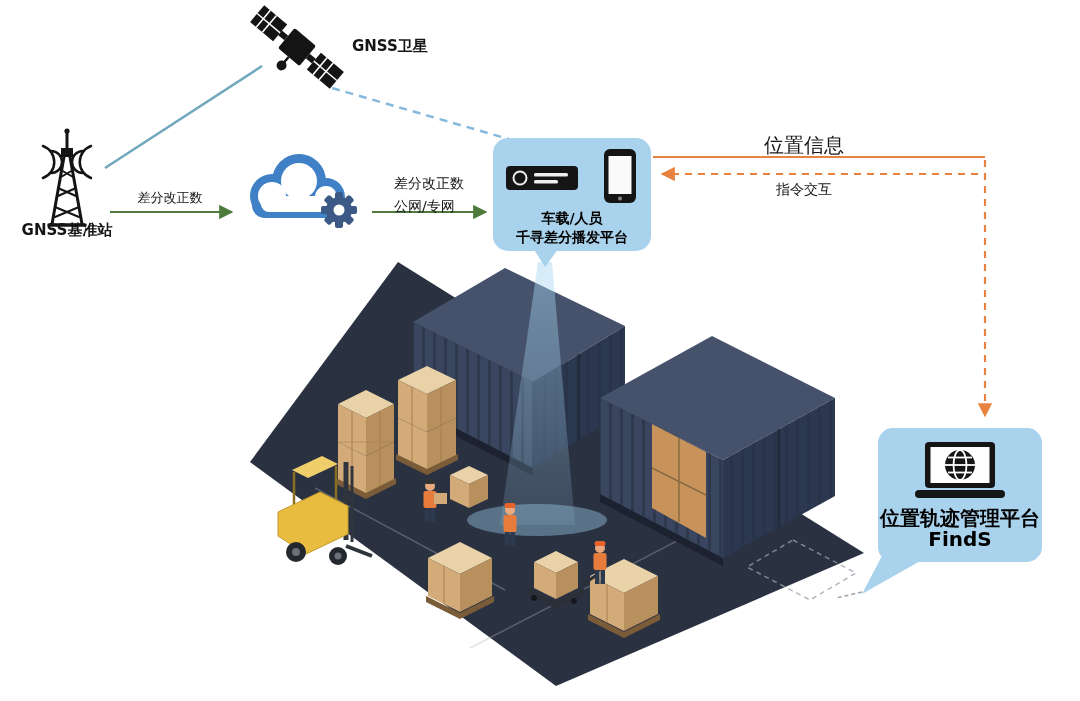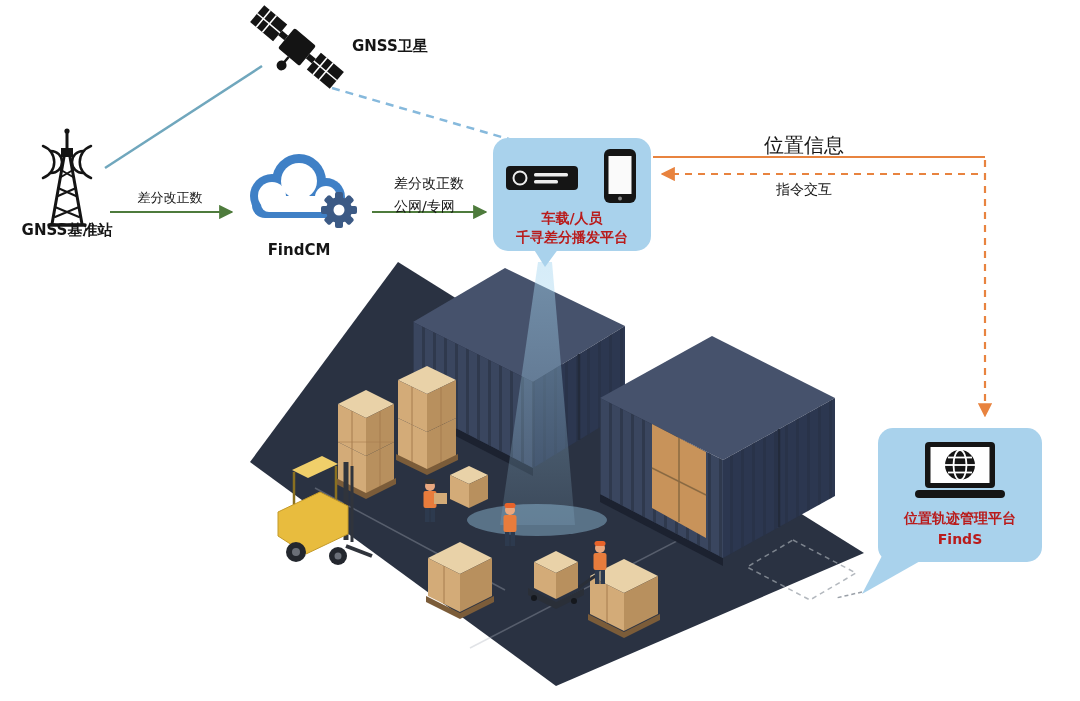--- a/index.html
+++ b/index.html
@@ -8,21 +8,21 @@
     font-family:"DejaVu Sans","Liberation Sans",sans-serif;color:#151515;
   }
   .layer{position:absolute;left:0;top:0;}
   .lbl{position:absolute;color:#151515;white-space:nowrap;line-height:1.45;}
   .lbl.c{text-align:center;}
   .b{font-weight:bold;}
   .bubble{
     position:absolute;background:#a9d2ec;border-radius:15px;
     display:flex;flex-direction:column;align-items:center;
   }
-  .bubble .cap{font-weight:bold;color:#b91c1c;text-align:center;}
+  .bubble .cap{font-weight:bold;color:#000000;text-align:center;}
 </style>
 </head>
 <body>
 
 <div class="canvas">
 
   <svg class="layer" width="1080" height="701" viewBox="0 0 1080 701">
     <defs>
       <marker id="aGreen" viewBox="0 0 10 10" refX="9" refY="5" markerWidth="6.5" markerHeight="6.5" orient="auto">
         <path d="M0,0 L10,5 L0,10 z" fill="#4e7b3c"></path>
@@ -255,21 +255,20 @@
     <line x1="862" y1="592" x2="836" y2="598" stroke="#9aa0a8" stroke-width="1.5" stroke-dasharray="4 3"></line>
   </svg>
 
   <div class="lbl b" style="left:352px;top:36px;font-size:15px;">GNSS卫星</div>
 
   <div class="lbl b c" style="left:6px;top:220px;width:122px;font-size:15px;">GNSS基准站</div>
 
   <div class="lbl c" style="left:118px;top:189px;width:104px;font-size:13px;">差分改正数</div>
 
   <div class="lbl b c" style="left:228px;top:240px;width:142px;font-size:15px;">
-    <div>FindCM</div>
   </div>
 
   <div class="lbl" style="left:394px;top:172px;font-size:14px;line-height:23px;">
     <div>差分改正数</div>
     <div>公网/专网</div>
   </div>
 
   <div class="lbl c" style="left:758px;top:131px;width:92px;font-size:20px;">位置信息</div>
 
   <div class="lbl c" style="left:758px;top:179px;width:92px;font-size:14px;text-align:center;">指令交互</div>
@@ -300,19 +299,19 @@
       <rect x="25.5" y="5" width="59" height="36" fill="#ffffff"></rect>
       <circle cx="55" cy="23" r="15" fill="#151515"></circle>
       <g stroke="#ffffff" stroke-width="1.8" fill="none">
         <ellipse cx="55" cy="23" rx="6.5" ry="15"></ellipse>
         <line x1="40" y1="23" x2="70" y2="23"></line>
         <line x1="43" y1="15.5" x2="67" y2="15.5"></line>
         <line x1="43" y1="30.5" x2="67" y2="30.5"></line>
       </g>
       <rect x="10" y="48" width="90" height="8" rx="4" fill="#151515"></rect>
     </svg>
-    <div class="cap" style="font-size:14px;line-height:21px;margin-top:6px;">
+    <div class="cap" style="font-size:20px;line-height:21px;margin-top:6px;">
       <div>位置轨迹管理平台</div>
       <div>FindS</div>
     </div>
   </div>
 
 </div>
 
 </body></html>

